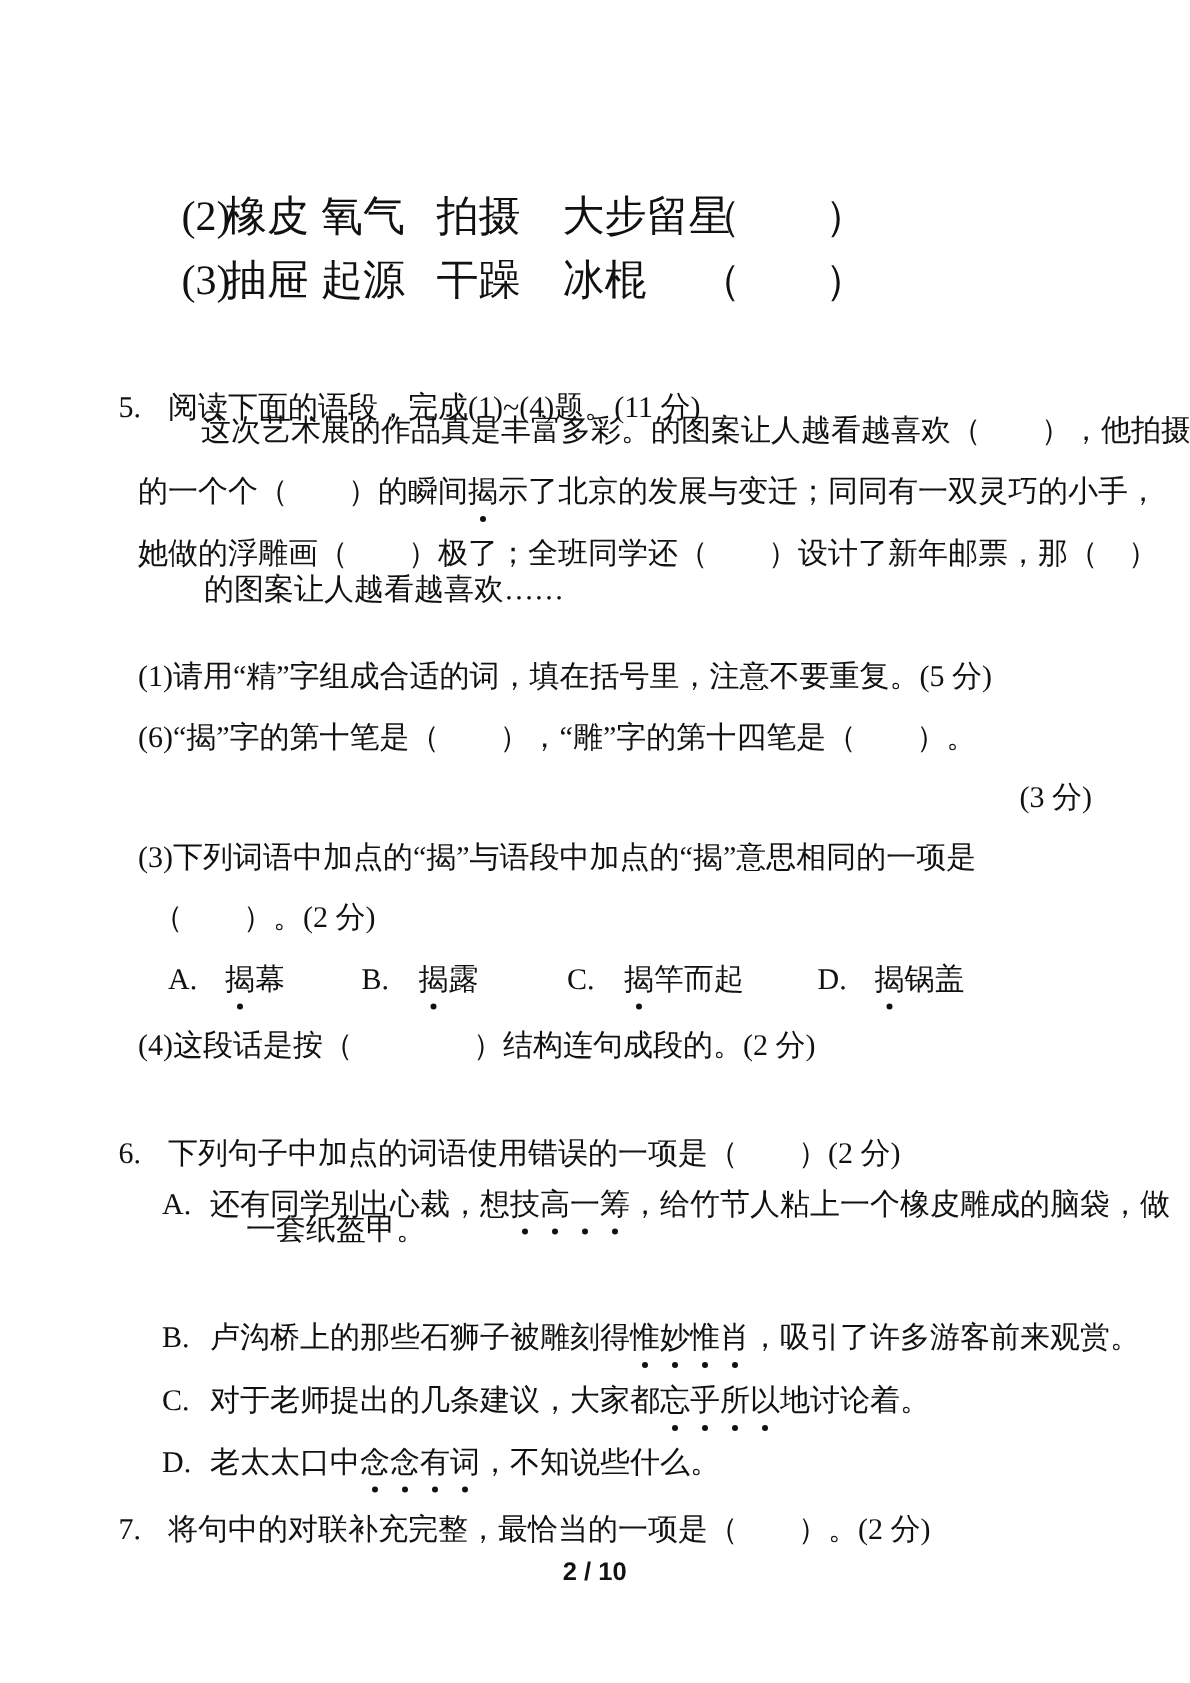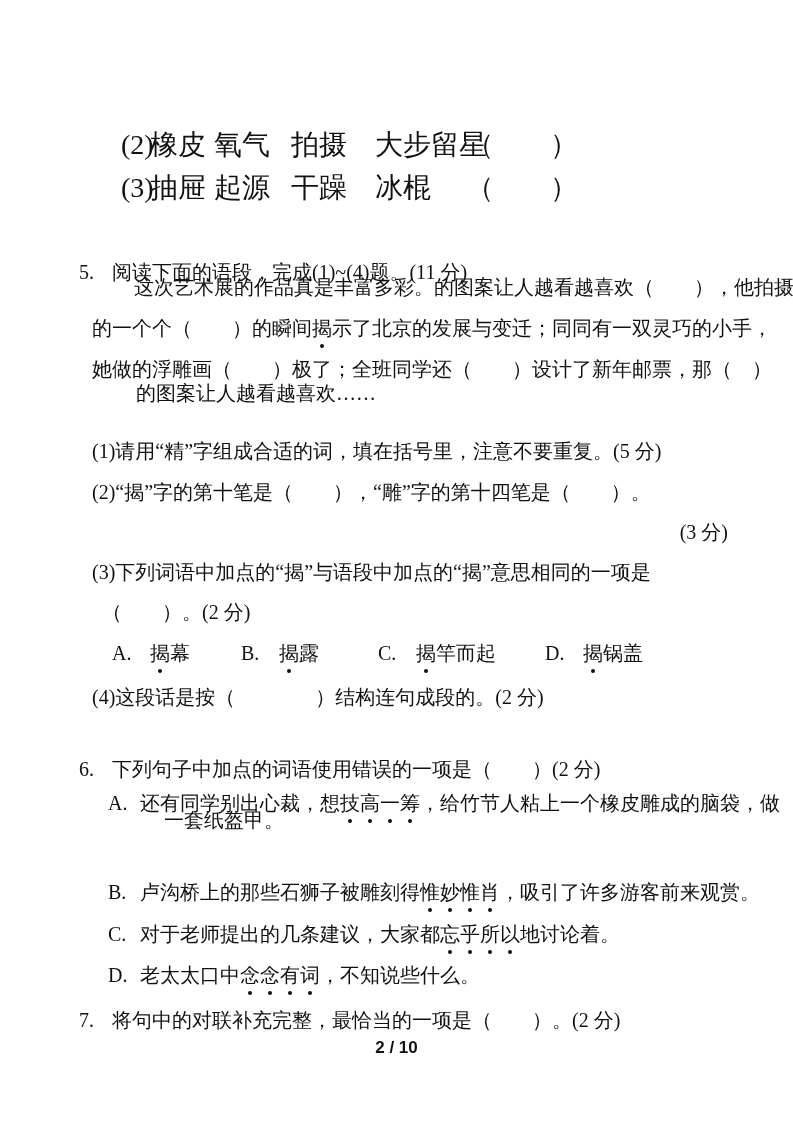--- a/index.html
+++ b/index.html
@@ -96,21 +96,21 @@
 
   <div class="ln head" id="q5h">
     <span class="num">5.</span><span>阅读下面的语段，完成(1)~(4)题。(11 分)</span>
   </div>
   <div class="ln" id="p1">这次艺术展的作品真是丰富多彩。的图案让人越看越喜欢（　　），他拍摄</div>
   <div class="ln" id="p2">的一个个（　　）的瞬间<span class="dc">揭</span>示了北京的发展与变迁；同同有一双灵巧的小手，</div>
   <div class="ln" id="p3">她做的浮雕画（　　）极了；全班同学还（　　）设计了新年邮票，那（　）</div>
   <div class="ln" id="p4">的图案让人越看越喜欢……</div>
 
   <div class="ln" id="s1">(1)请用“精”字组成合适的词，填在括号里，注意不要重复。(5 分)</div>
-  <div class="ln" id="s2">(2)“揭”字的第十笔是（　　），“雕”字的第十四笔是（　　）。</div>
+  <div class="ln" id="s2">(6)“揭”字的第十笔是（　　），“雕”字的第十四笔是（　　）。</div>
   <div class="ln" id="score2">(3 分)</div>
   <div class="ln" id="s3a">(3)下列词语中加点的“揭”与语段中加点的“揭”意思相同的一项是</div>
   <div class="ln" id="s3b">（　　）。(2 分)</div>
 
   <div class="ln" id="opts5">
     <span class="o5 o5a"><span class="ol">A.</span><span><span class="dc">揭</span>幕</span></span>
     <span class="o5 o5b"><span class="ol">B.</span><span><span class="dc">揭</span>露</span></span>
     <span class="o5 o5c"><span class="ol">C.</span><span><span class="dc">揭</span>竿而起</span></span>
     <span class="o5"><span class="ol">D.</span><span><span class="dc">揭</span>锅盖</span></span>
   </div>

